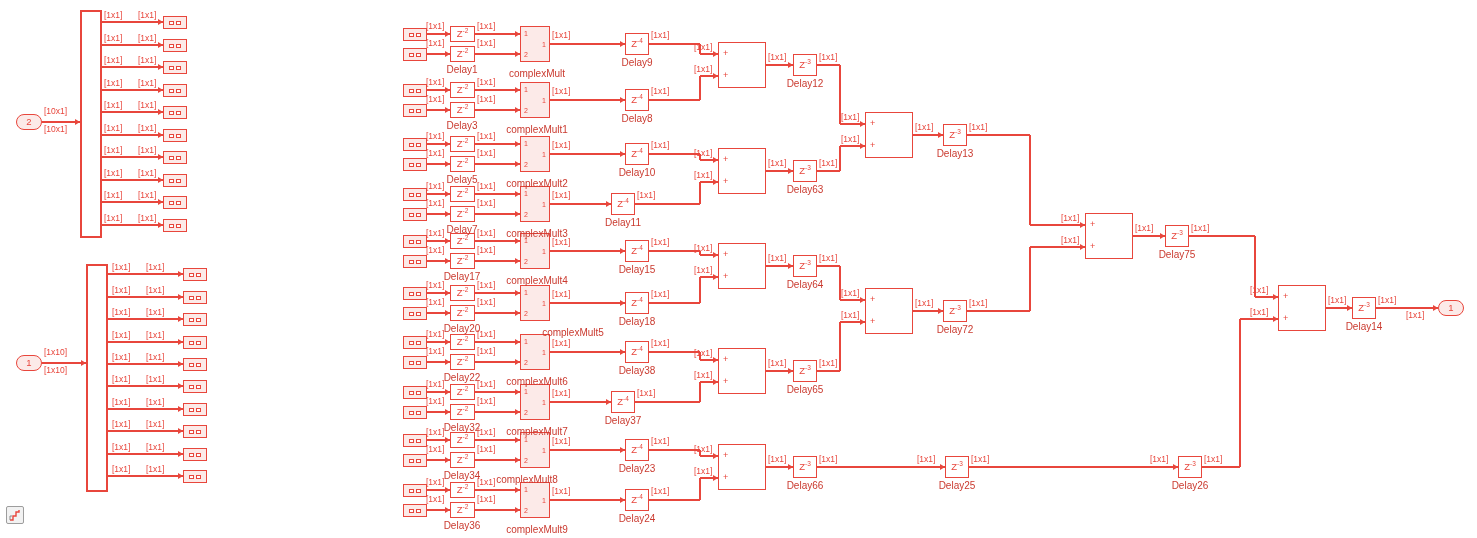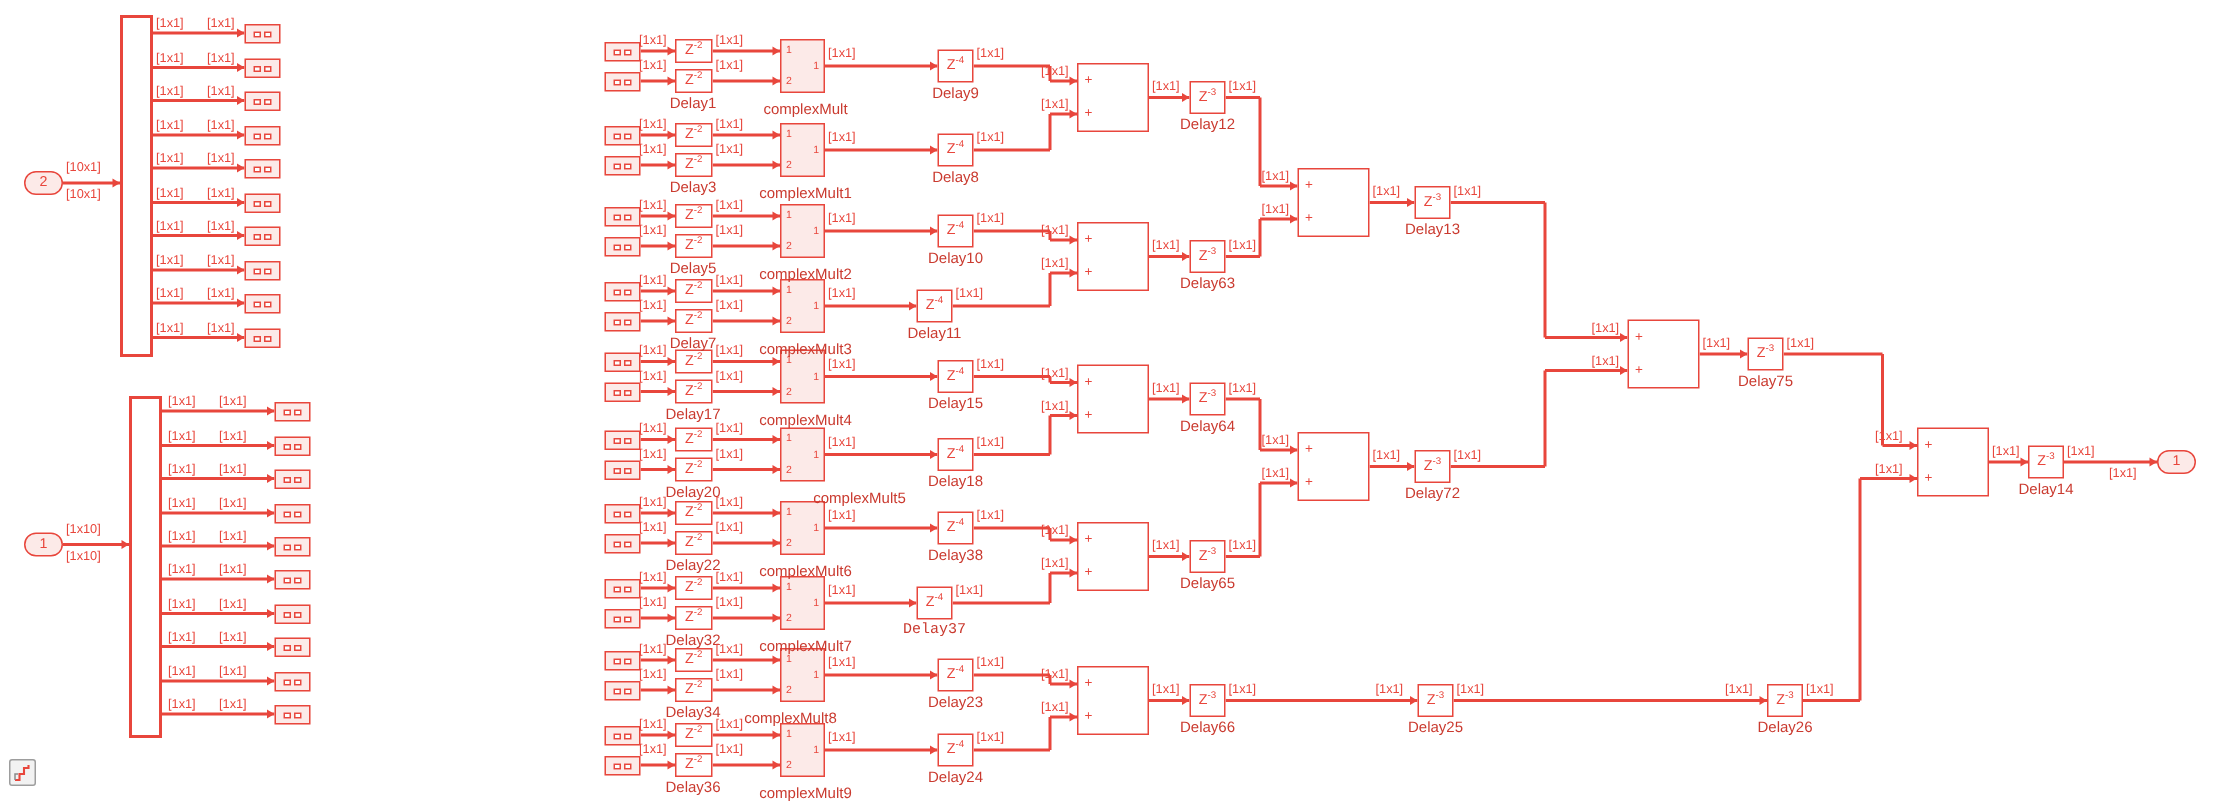--- a/index.html
+++ b/index.html
@@ -578,21 +578,21 @@
       <span class="p2">2</span>
       <span class="po">1</span>
     </div>
     <div class="blockname" style="left: 537px; top: 427px;">complexMult7</div>
     <div class="wire" style="left: 550px; top: 401.3px; width: 61px; height: 1.4px;"></div>
     <div class="arrow" style="left: 606px; top: 398.5px;"></div>
     <div class="block zdelay" style="left: 611px; top: 391px; width: 24px; height: 22px;">
       <span>Z</span>
       <sup>-4</sup>
     </div>
-    <div class="blockname" style="left: 623px; top: 416px; font-family: Liberation Mono, monospace;">Delay37</div>
+    <div class="blockname" style="left: 623px; top: 416px;">Delay37</div>
     <div class="wire" style="left: 635px; top: 401.3px; width: 65px; height: 1.4px;"></div>
     <div class="wire" style="left: 699.3px; top: 382px; width: 1.4px; height: 20px;"></div>
     <div class="wire" style="left: 700px; top: 381.3px; width: 18px; height: 1.4px;"></div>
     <div class="arrow" style="left: 713px; top: 378.5px;"></div>
     <div class="dim" style="left: 426px; top: 380px;">[1x1]</div>
     <div class="dim" style="left: 426px; top: 397px;">[1x1]</div>
     <div class="dim" style="left: 477px; top: 380px;">[1x1]</div>
     <div class="dim" style="left: 477px; top: 397px;">[1x1]</div>
     <div class="dim" style="left: 552px; top: 389px;">[1x1]</div>
     <div class="dim" style="left: 637px; top: 389px;">[1x1]</div>

